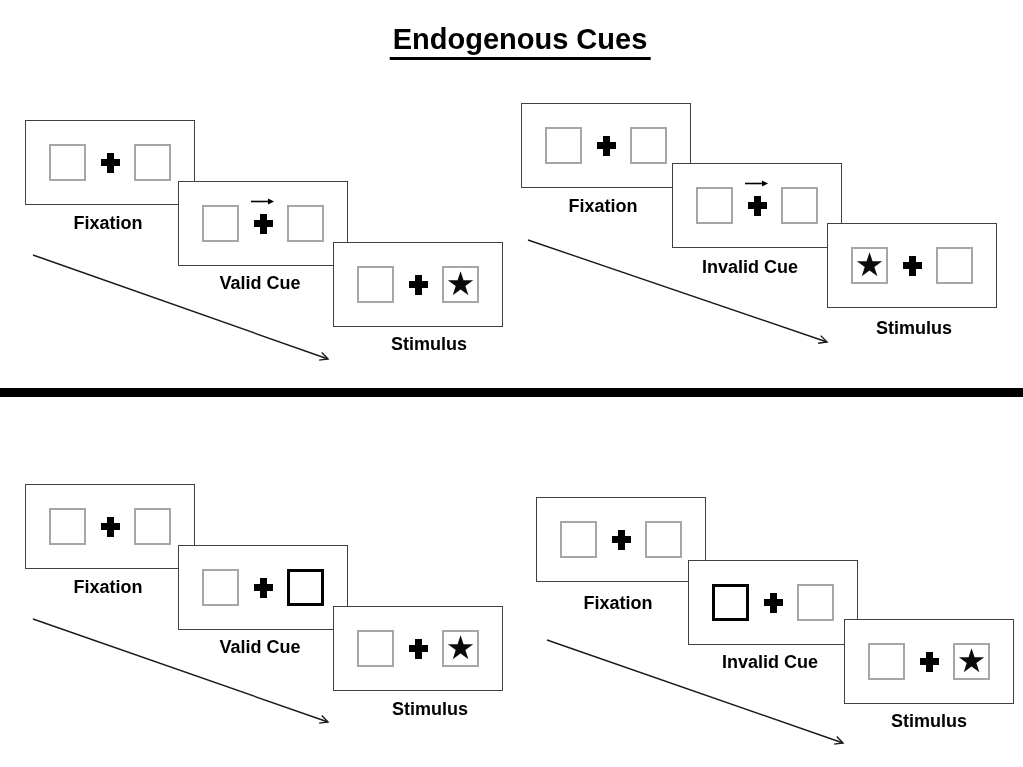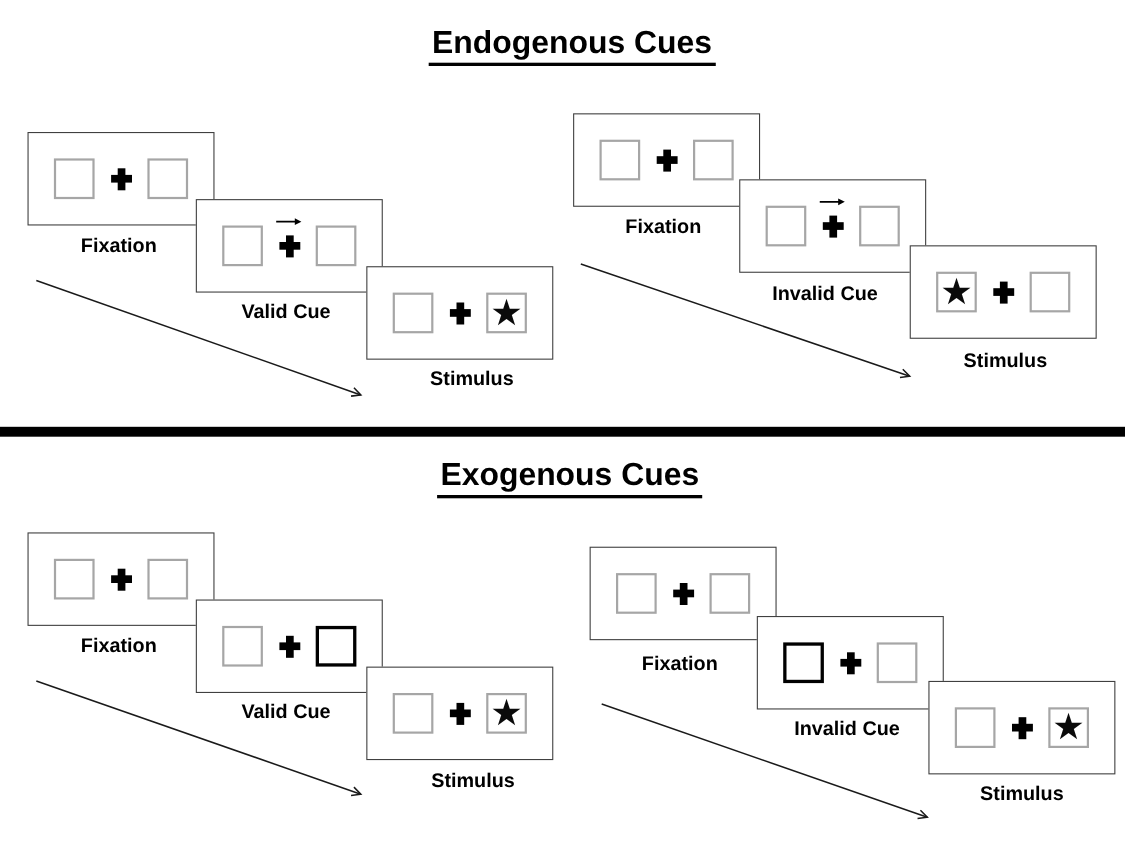--- a/index.html
+++ b/index.html
@@ -50,21 +50,20 @@
     </defs>
     <line x1="33" y1="255" x2="328" y2="359" stroke="#1a1a1a" stroke-width="1.4" marker-end="url(#ah)"></line>
     <line x1="528" y1="240" x2="827" y2="342" stroke="#1a1a1a" stroke-width="1.4" marker-end="url(#ah)"></line>
     <line x1="33" y1="619" x2="328" y2="722" stroke="#1a1a1a" stroke-width="1.4" marker-end="url(#ah)"></line>
     <line x1="547" y1="640" x2="843" y2="743" stroke="#1a1a1a" stroke-width="1.4" marker-end="url(#ah)"></line>
   </svg>
 
   <div class="divider"></div>
 
   <div class="title" style="left:520px;top:23px">Endogenous Cues</div>
-  <div class="title" style="left:518px;top:416px">Exogenous Cues</div>
 
   <div class="card" style="left:25px;top:120px;z-index:1">
     <span class="sq"></span>
     <span class="center">
         <span class="plus"></span>
       </span>
     <span class="sq"></span>
   </div>
   <div class="card" style="left:178px;top:181px;z-index:2">
     <span class="sq"></span>

